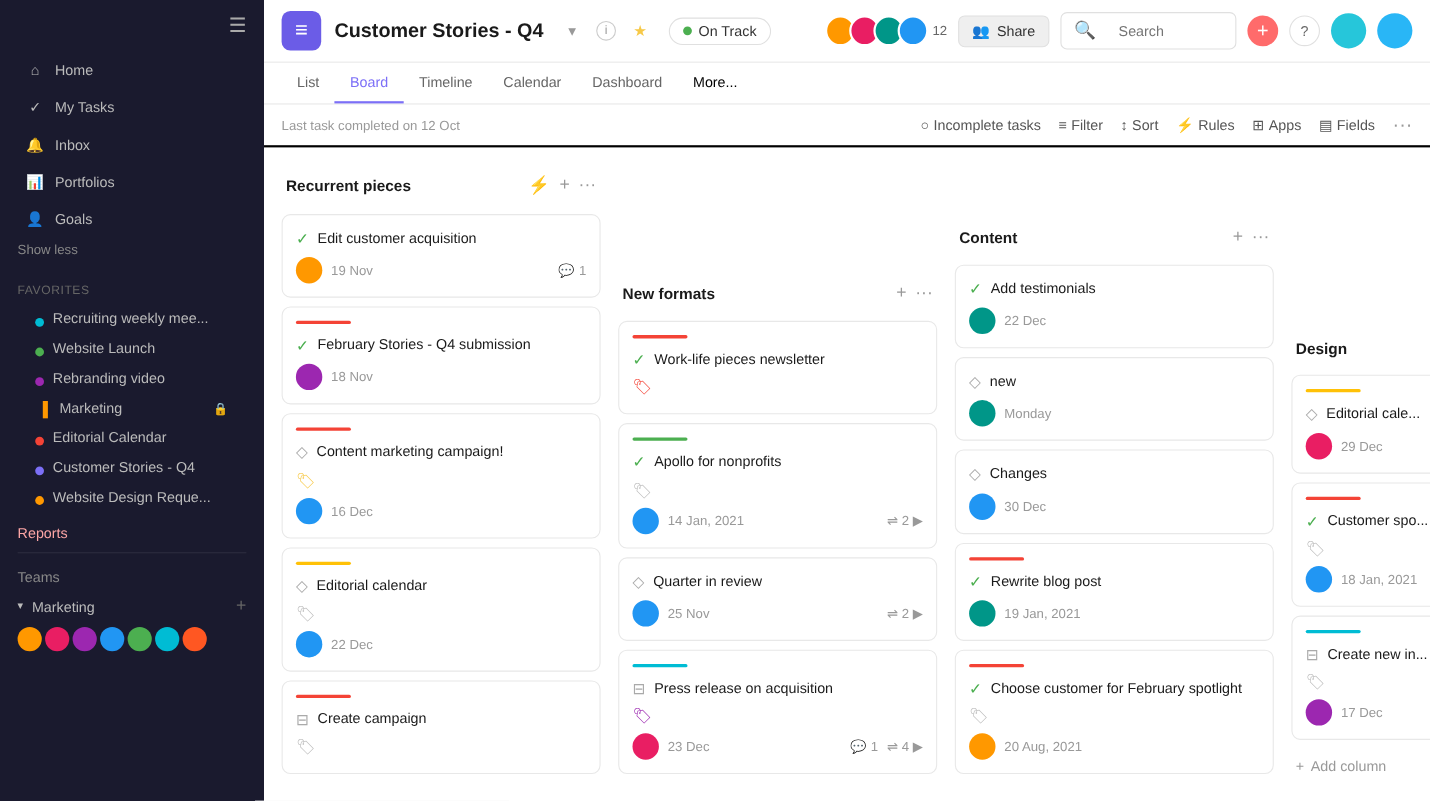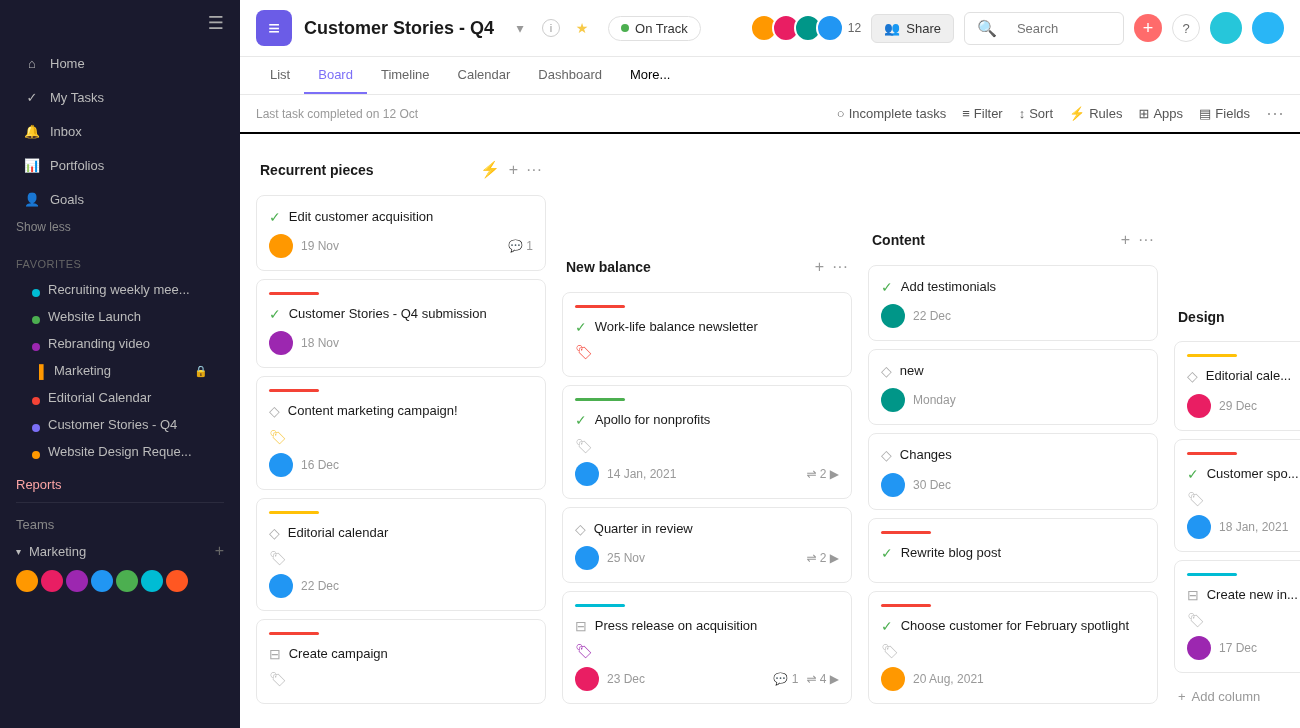--- a/index.html
+++ b/index.html
@@ -314,21 +314,21 @@
           <div class="card-meta">
             <span class="card-meta-item">💬 1</span>
           </div>
         </div>
       </div>
 
       <div class="card">
         <div class="card-bar card-bar-red"></div>
         <div class="card-title-row">
           <span class="card-check card-check-green">✓</span>
-          <span class="card-title">Customer Stories - Q4 submission</span>
+          <span class="card-title">February Stories - Q4 submission</span>
         </div>
         <div class="card-footer">
           <div class="card-avatar av-purple"></div>
           <span class="card-date">18 Nov</span>
         </div>
       </div>
 
       <div class="card">
         <div class="card-bar card-bar-red"></div>
         <div class="card-title-row">
@@ -360,32 +360,32 @@
         <div class="card-title-row">
           <span class="card-check" style="color:#aaa;">⊟</span>
           <span class="card-title">Create campaign</span>
         </div>
         <div style="margin: 4px 0; font-size:14px; color:#bbb;">🏷</div>
       </div>
     </div>
 
     <div class="column">
       <div class="column-header">
-        <span class="column-title">New balance</span>
+        <span class="column-title">New formats</span>
         <div class="column-header-icons">
           <span class="column-icon-btn">+</span>
           <span class="column-icon-btn">···</span>
         </div>
       </div>
 
       <div class="card">
         <div class="card-bar card-bar-red"></div>
         <div class="card-title-row">
           <span class="card-check card-check-green">✓</span>
-          <span class="card-title">Work-life balance newsletter</span>
+          <span class="card-title">Work-life pieces newsletter</span>
         </div>
         <div style="margin: 4px 0; font-size:14px; color:#f44336;">🏷</div>
       </div>
 
       <div class="card">
         <div class="card-bar card-bar-green"></div>
         <div class="card-title-row">
           <span class="card-check card-check-green">✓</span>
           <span class="card-title">Apollo for nonprofits</span>
         </div>
@@ -472,20 +472,24 @@
           <span class="card-date">30 Dec</span>
         </div>
       </div>
 
       <div class="card">
         <div class="card-bar card-bar-red"></div>
         <div class="card-title-row">
           <span class="card-check card-check-green">✓</span>
           <span class="card-title">Rewrite blog post</span>
         </div>
+        <div class="card-footer">
+          <div class="card-avatar av-teal"></div>
+          <span class="card-date">19 Jan, 2021</span>
+        </div>
       </div>
 
       <div class="card">
         <div class="card-bar card-bar-red"></div>
         <div class="card-title-row">
           <span class="card-check card-check-green">✓</span>
           <span class="card-title">Choose customer for February spotlight</span>
         </div>
         <div style="margin: 4px 0; font-size:14px; color:#bbb;">🏷</div>
         <div class="card-footer">

